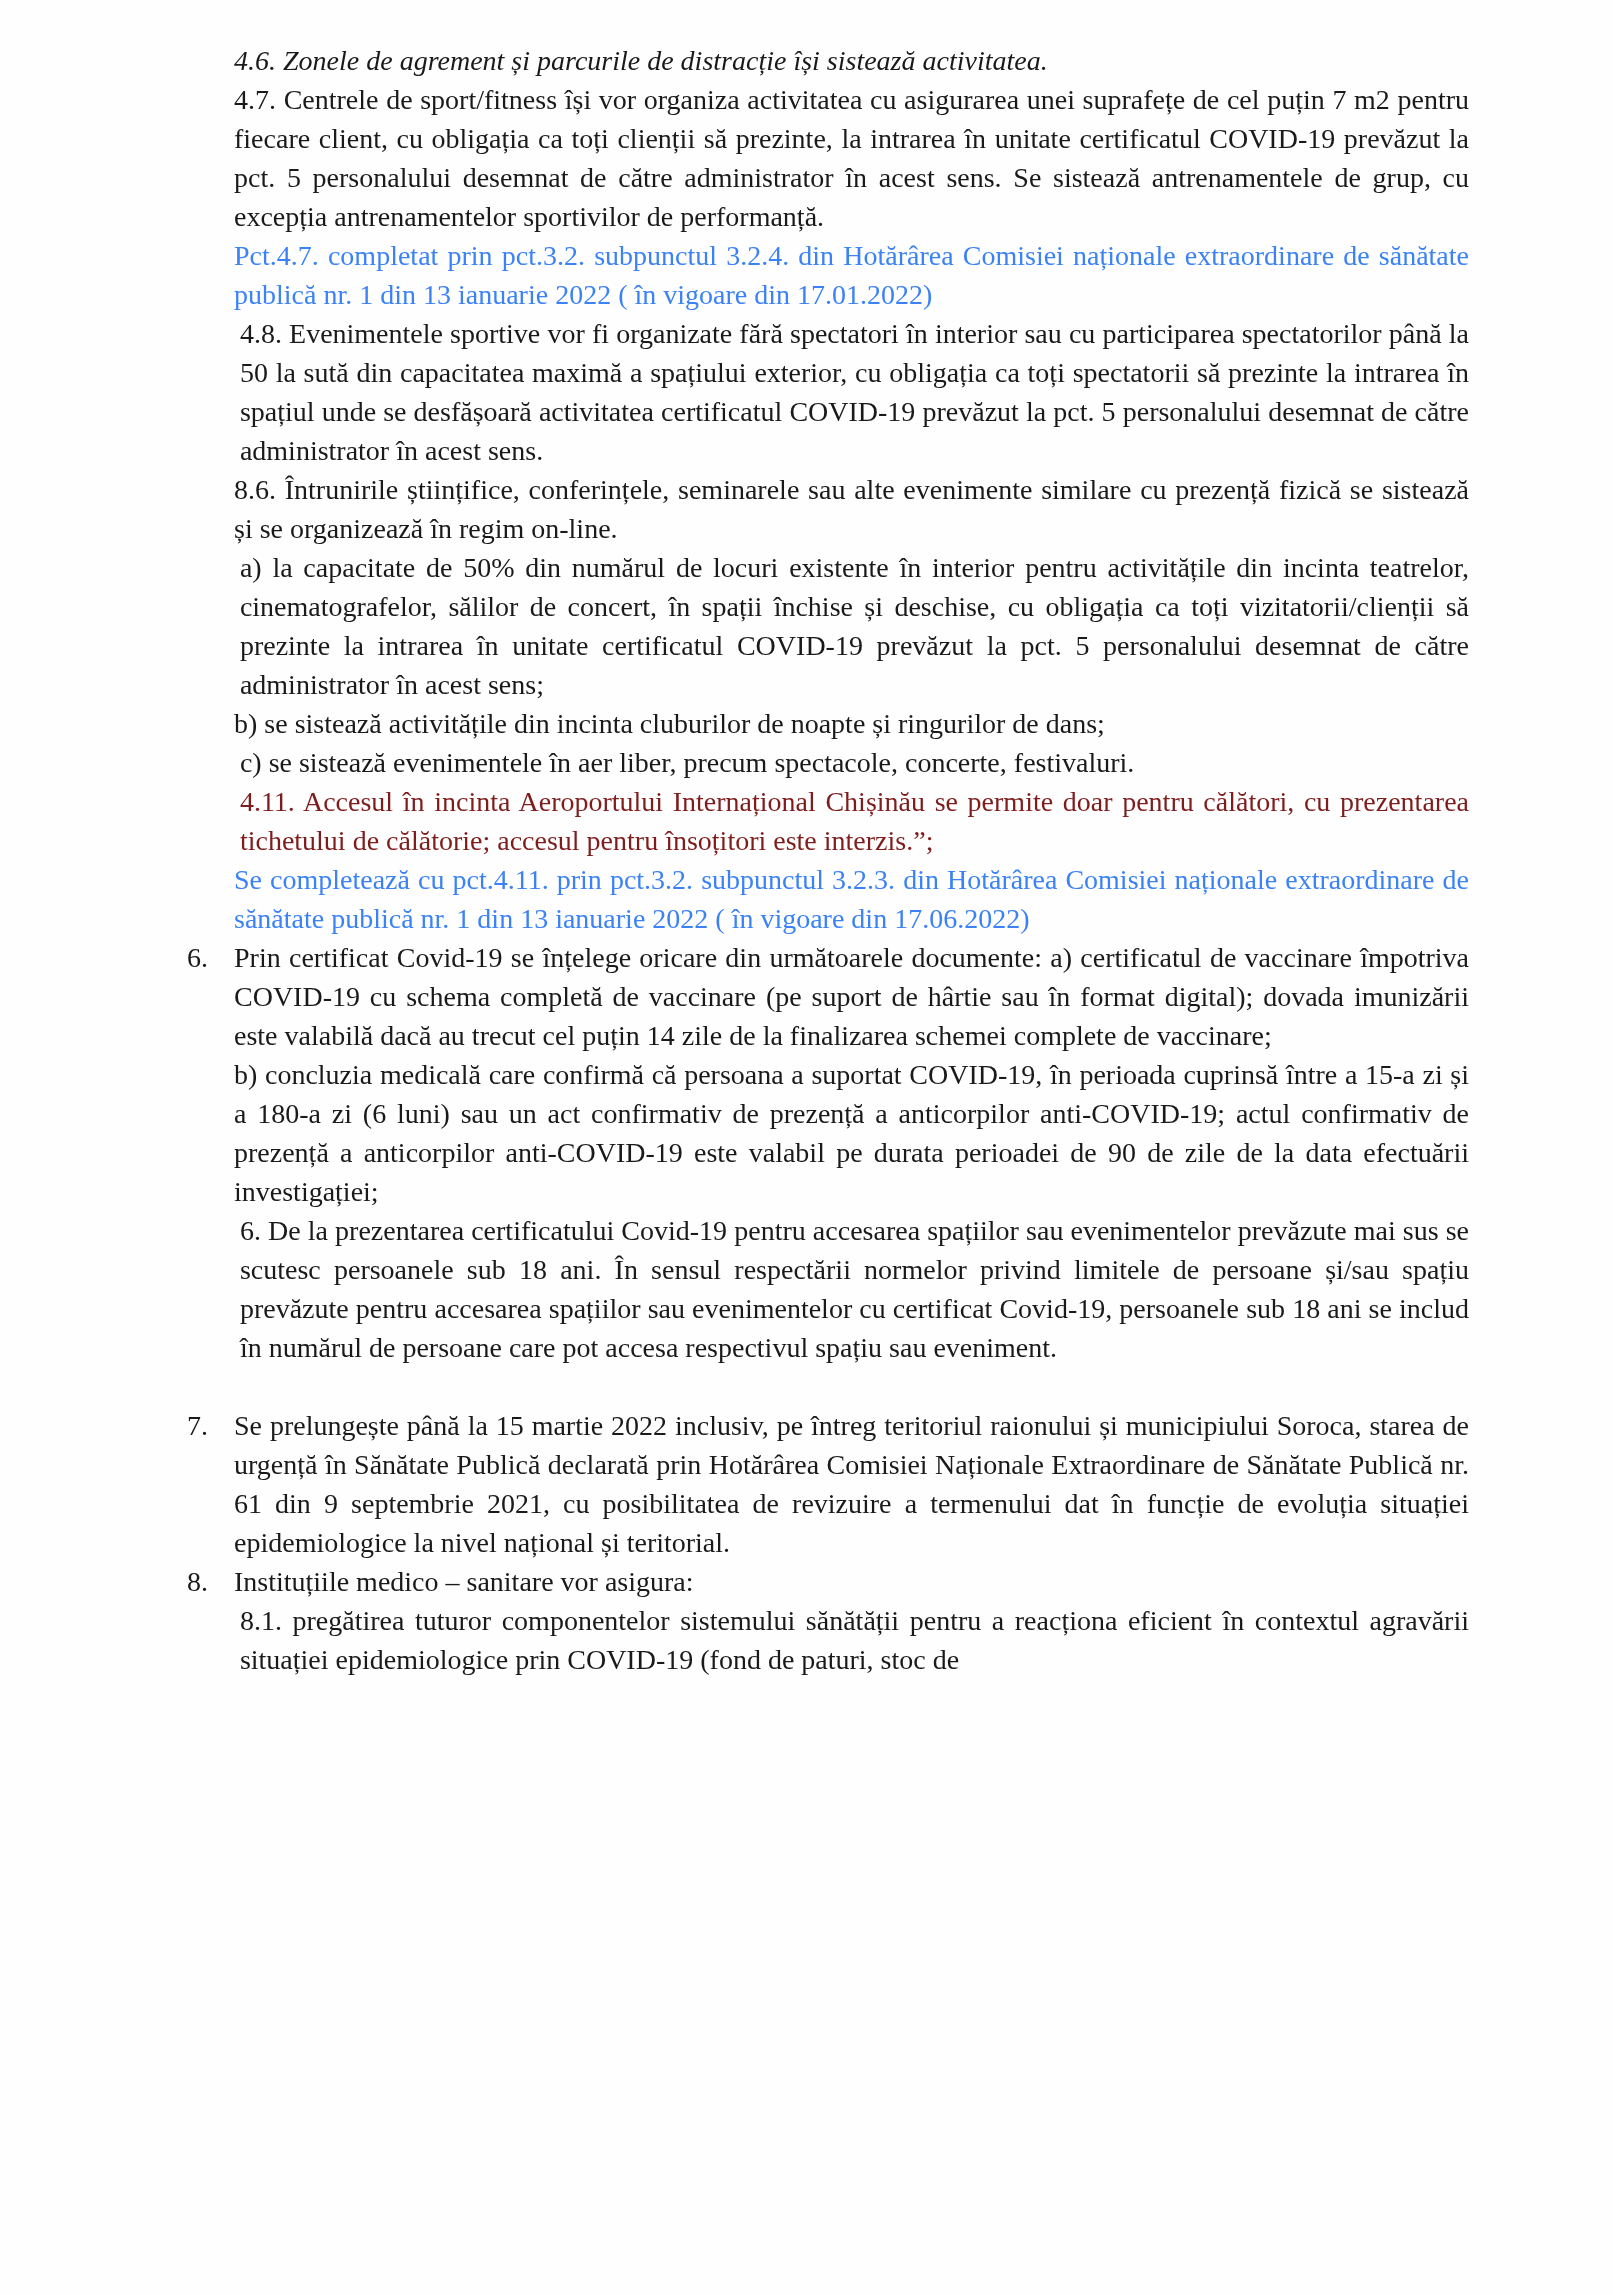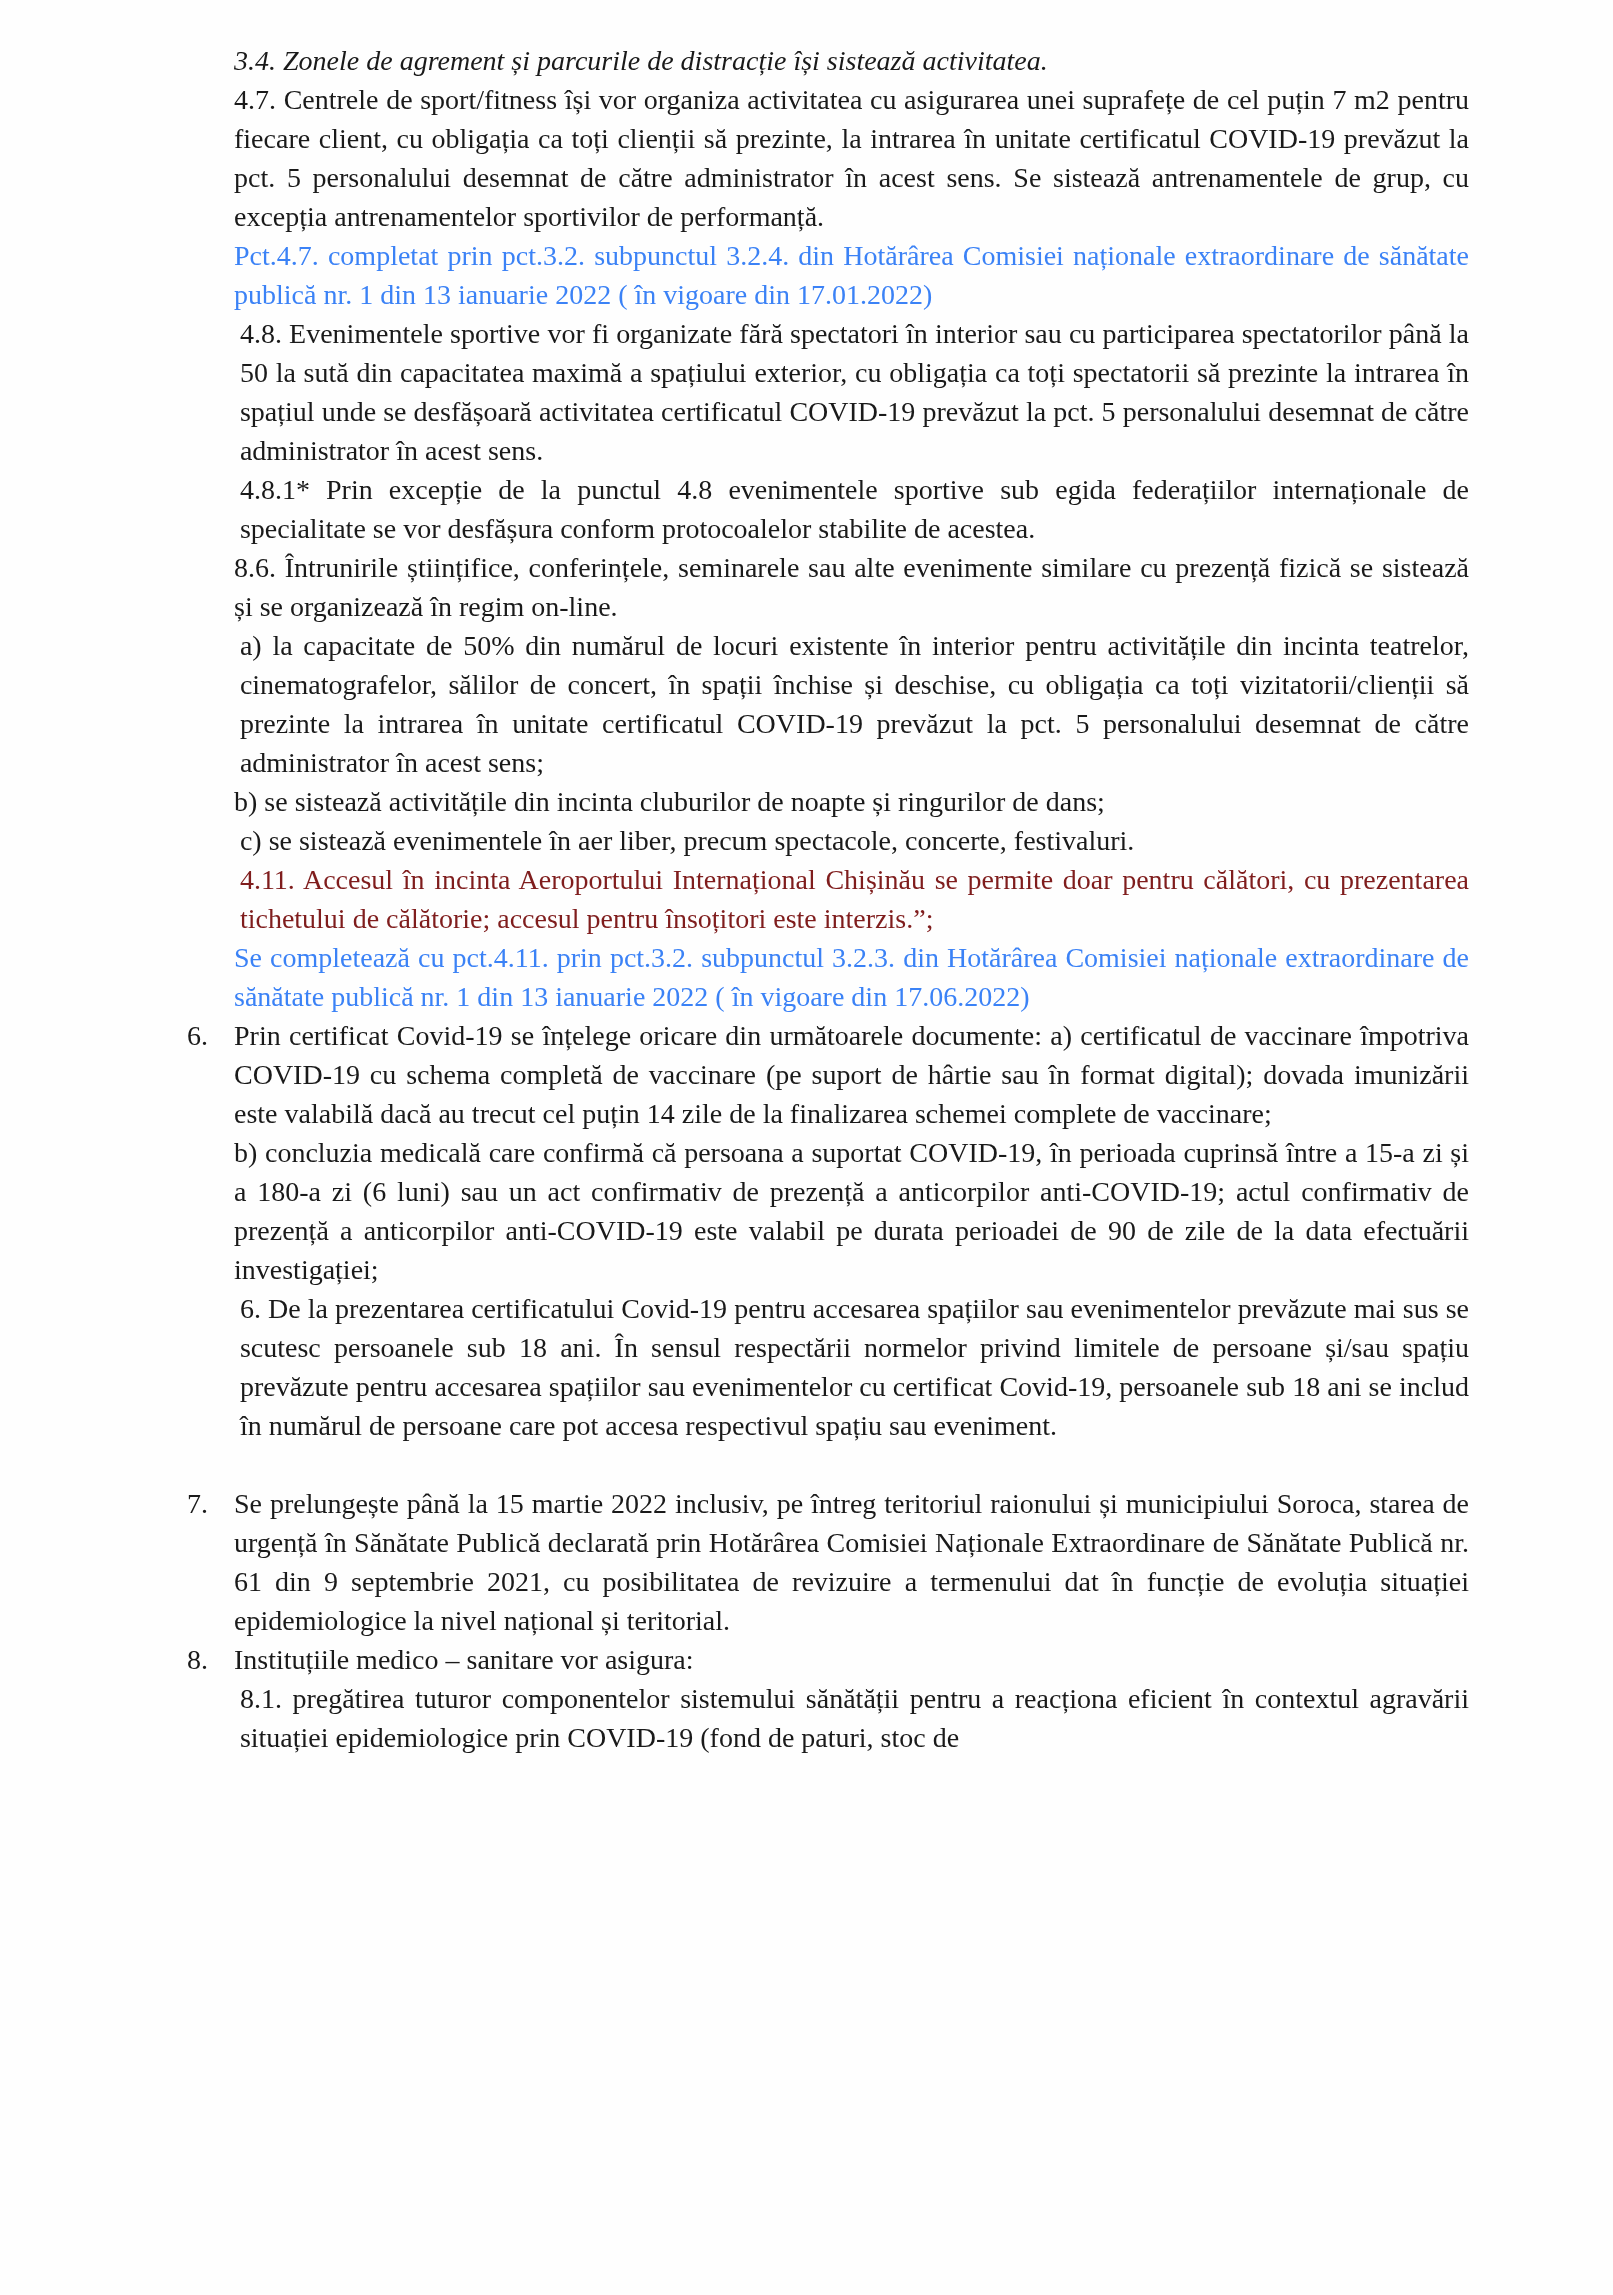--- a/index.html
+++ b/index.html
@@ -24,25 +24,24 @@
   }
   .gap { height: 39px; }
   b { font-weight: normal; }
 </style>
 </head>
 <body>
 
 <div class="page">
   <div class="content">
 
-    <p class="italic">3.4. Zonele de agrement și parcurile de distracție își sistează activitatea.</p>
+    <p class="italic">4.6. Zonele de agrement și parcurile de distracție își sistează activitatea.</p>
     <p>4.7. Centrele de sport/fitness își vor organiza activitatea cu asigurarea unei suprafețe de cel puțin 7 m2 pentru fiecare client, cu obligația ca toți clienții să prezinte, la intrarea în unitate certificatul COVID-19 prevăzut la pct. 5 personalului desemnat de către administrator în acest sens. Se sistează antrenamentele de grup, cu excepția antrenamentelor sportivilor de performanță.</p>
     <p class="red">Pct.4.7. completat prin pct.3.2. subpunctul 3.2.4. din Hotărârea Comisiei naționale extraordinare de sănătate publică nr. 1 din 13 ianuarie 2022 ( în vigoare din 17.01.2022)</p>
     <p class="ind">4.8. Evenimentele sportive vor fi organizate fără spectatori în interior sau cu participarea spectatorilor până la 50 la sută din capacitatea maximă a spațiului exterior, cu obligația ca toți spectatorii să prezinte la intrarea în spațiul unde se desfășoară activitatea certificatul COVID-19 prevăzut la pct. 5 personalului desemnat de către administrator în acest sens.</p>
-    <p class="ind">4.8.1* Prin excepție de la punctul 4.8 evenimentele sportive sub egida federațiilor internaționale de specialitate se vor desfășura conform protocoalelor stabilite de acestea.</p>
     <p>8.6. Întrunirile științifice, conferințele, seminarele sau alte evenimente similare cu prezență fizică se sistează și se organizează în regim on-line.</p>
     <p class="ind">a) la capacitate de 50% din numărul de locuri existente în interior pentru activitățile din incinta teatrelor, cinematografelor, sălilor de concert, în spații închise și deschise, cu obligația ca toți vizitatorii/clienții să prezinte la intrarea în unitate certificatul COVID-19 prevăzut la pct. 5 personalului desemnat de către administrator în acest sens;</p>
     <p>b) se sistează activitățile din incinta cluburilor de noapte și ringurilor de dans;</p>
     <p class="ind">c) se sistează evenimentele în aer liber, precum spectacole, concerte, festivaluri.</p>
     <p class="blue ind">4.11. Accesul în incinta Aeroportului Internațional Chișinău se permite doar pentru călători, cu prezentarea tichetului de călătorie; accesul pentru însoțitori este interzis.”;</p>
     <p class="red">Se completează cu pct.4.11. prin pct.3.2. subpunctul 3.2.3. din Hotărârea Comisiei naționale extraordinare de sănătate publică nr. 1 din 13 ianuarie 2022 ( în vigoare din 17.06.2022)</p>
 
     <p class="numitem">
       <span class="num">6.</span>
       <span>Prin</span>

